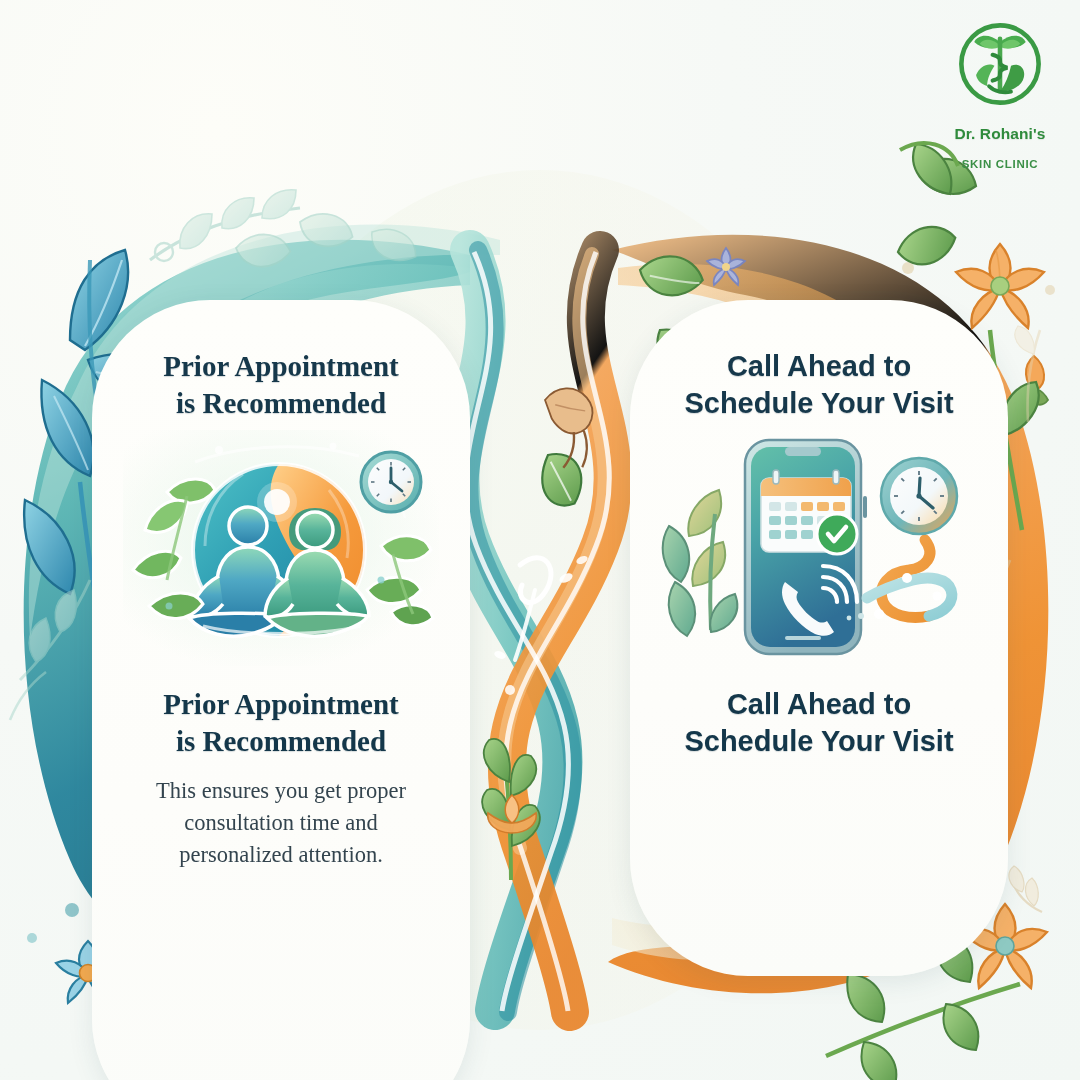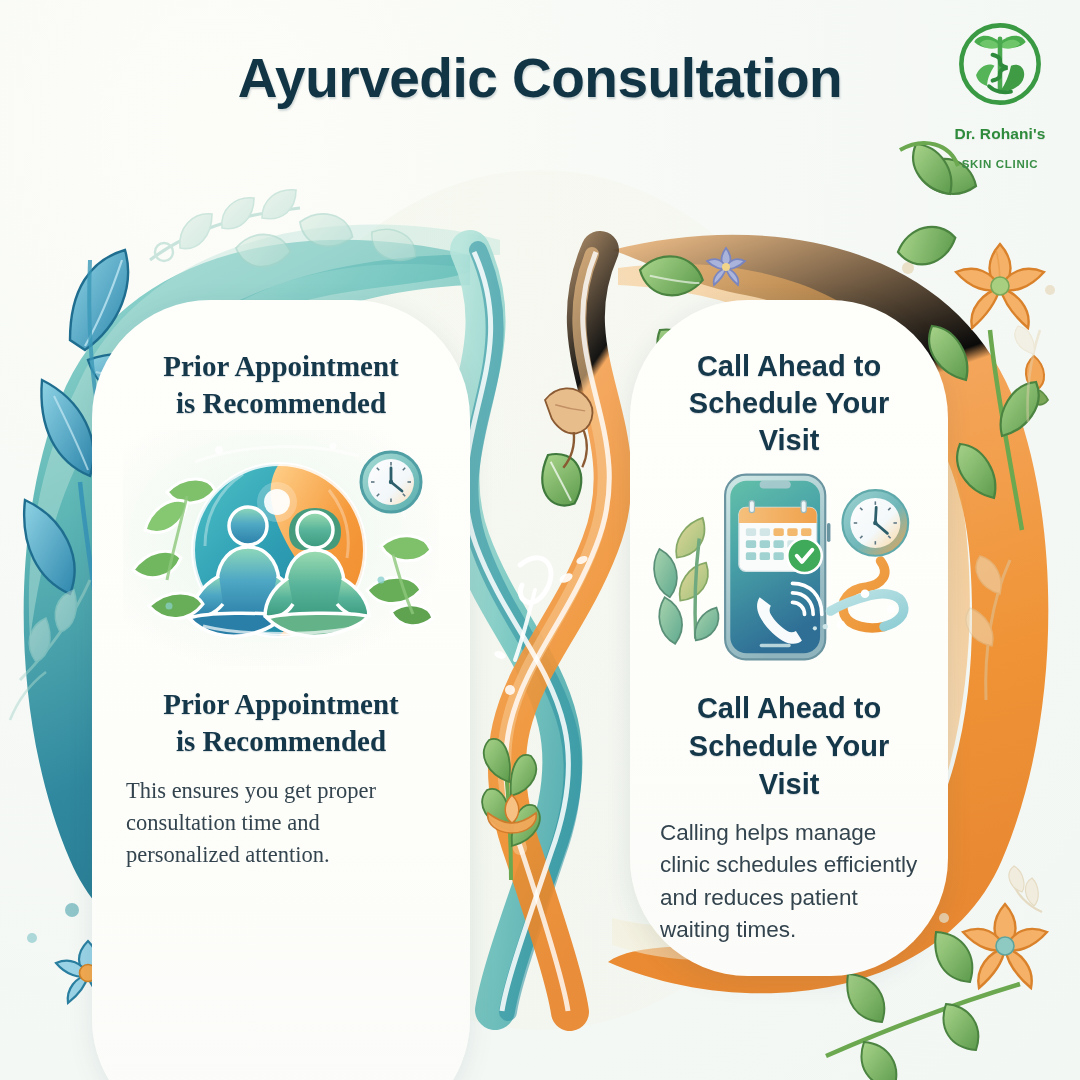--- a/index.html
+++ b/index.html
@@ -50,35 +50,35 @@
   .card{
     position:absolute;z-index:30;
     background:linear-gradient(180deg,#fefefb 0%,#fdfdfa 60%,#fbfcf9 100%);
     border-radius:118px;
     box-shadow:0 6px 26px rgba(40,80,90,.10);
     display:flex;flex-direction:column;align-items:center;
     padding:34px 30px 30px;
     box-sizing:border-box;
   }
   #card-left{left:92px;top:300px;width:378px;height:837px;font-family:Liberation Serif, serif;}
-  #card-right{left:630px;top:300px;width:318px;height:676px;}
+  #card-right{left:630px;top:300px;width:378px;height:676px;}
 
   .card-heading{
     color:#16384b;font-size:29px;font-weight:bold;line-height:1.27;
     text-align:center;margin:14px 0 0;
     text-shadow:0 1px 1px rgba(20,50,70,.18);
   }
   .card-art{width:316px;height:236px;margin:8px 0 4px;}
   .card-subheading{
     color:#14374a;font-size:29px;font-weight:bold;line-height:1.3;
     text-align:center;margin:16px 0 0;
     text-shadow:0 1px 1px rgba(20,50,70,.16);
   }
   .card-body{
-    color:#33444e;font-size:22.5px;line-height:1.43;
+    color:#33444e;font-size:22.5px;line-height:1.43;text-align:center;
     margin:14px 0 0;max-width:310px;
   }
   #card-right .card-body{max-width:320px;}
 </style>
 </head>
 <body>
 
 <div id="poster">
 
   <svg class="layer" viewBox="0 0 1080 1080" xmlns="http://www.w3.org/2000/svg">
@@ -337,21 +337,20 @@
     </g>
     <g transform="translate(300,222) rotate(-8)" opacity="0.6">
       <path d="M0 0 C22 -12 48 -2 50 22 C28 36 0 26 0 0 Z" fill="url(#palegreen)" stroke="#a6d4c8" stroke-width="1.8"></path>
     </g>
     <g transform="translate(372,232) rotate(6)" opacity="0.55">
       <path d="M0 0 C20 -10 44 -2 46 20 C26 32 0 24 0 0 Z" fill="url(#palegreen)" stroke="#a6d4c8" stroke-width="1.6"></path>
     </g>
   </svg>
 
   <div id="header">
-    <div id="title-line2">Ayurvedic Consultation</div>
   </div>
 
   <div id="logo">
     <svg id="logo-mark" viewBox="0 0 100 100" xmlns="http://www.w3.org/2000/svg">
       <circle cx="50" cy="50" r="42" fill="none" stroke="#3a9a44" stroke-width="5"></circle>
 
       <path d="M50 26 C38 16 26 18 22 26 C30 34 42 34 50 28 Z" fill="#49ad4e"></path>
       <path d="M50 26 C62 16 74 18 78 26 C70 34 58 34 50 28 Z" fill="#49ad4e"></path>
       <path d="M50 30 C42 22 32 22 28 28 C34 34 44 35 50 31 Z" fill="#6fc66a"></path>
       <path d="M50 30 C58 22 68 22 72 28 C66 34 56 35 50 31 Z" fill="#6fc66a"></path>
@@ -614,16 +613,15 @@
           <line x1="0" y1="0" x2="14" y2="12" stroke="#2d5e6b" stroke-width="3.2" stroke-linecap="round"></line>
           <circle cx="0" cy="0" r="2.6" fill="#2d5e6b"></circle>
         </g>
       </g>
     </svg>
 
     <div class="card-subheading">
       <span>Call Ahead to</span><br>
       <span>Schedule Your Visit</span>
     </div>
-    <div class="card-body">Calling helps manage clinic schedules efficiently and reduces patient waiting times.</div>
   </div>
 
 </div>
 
 </body></html>

